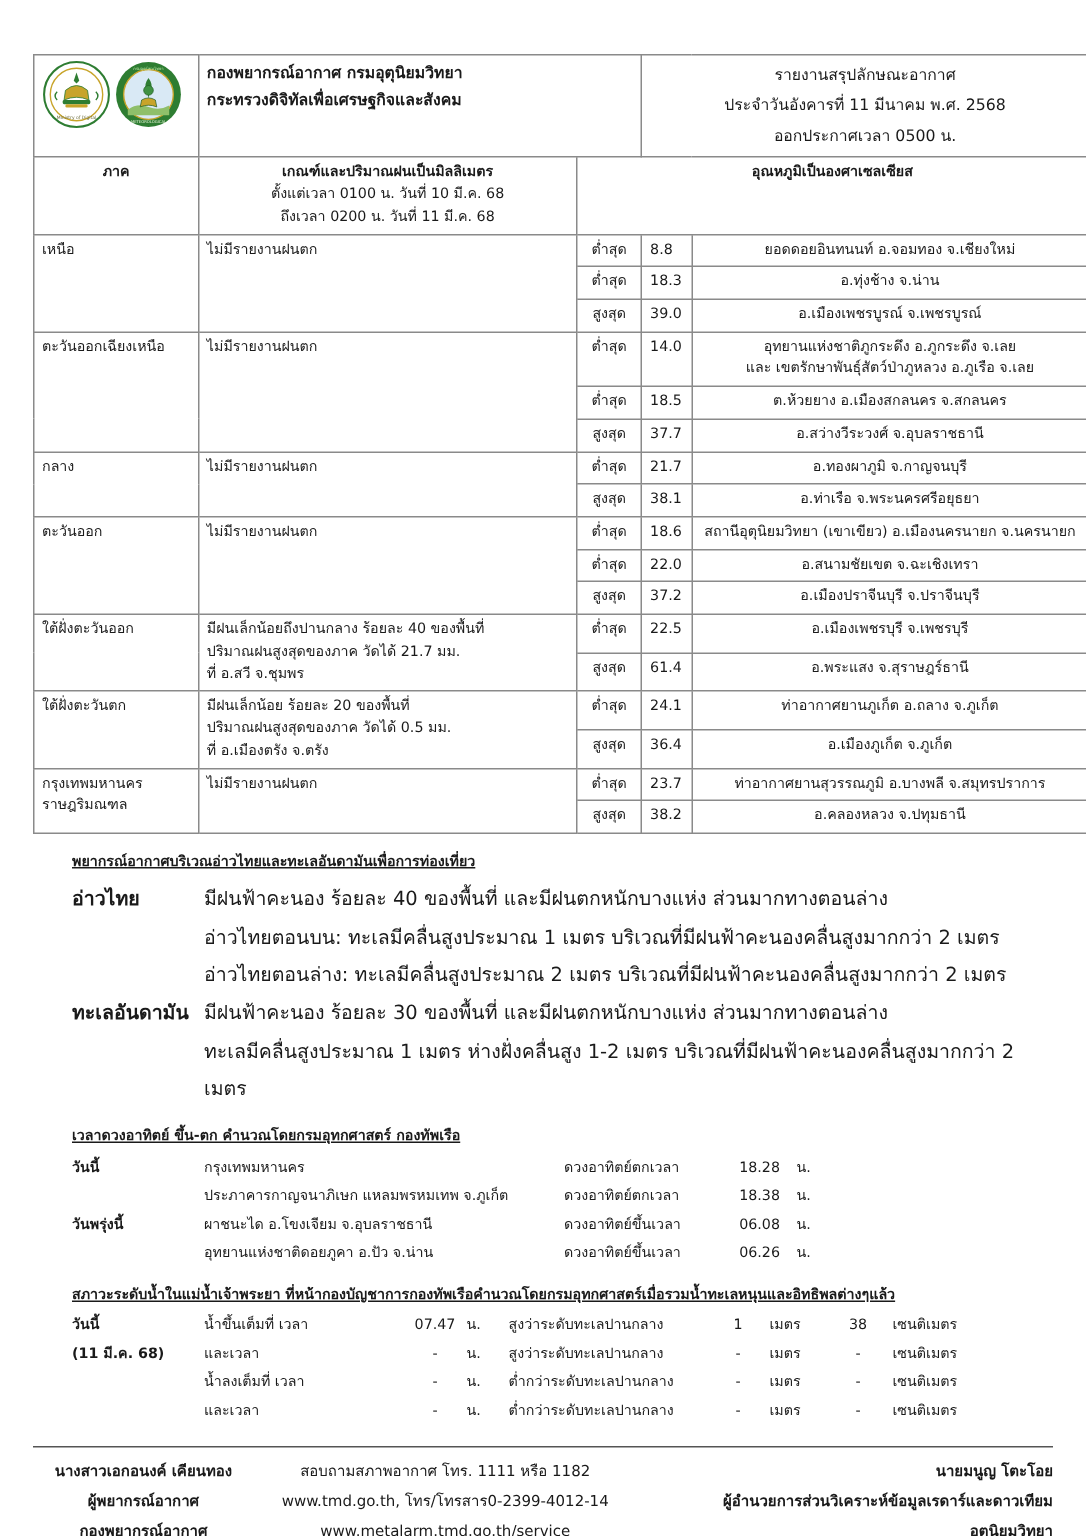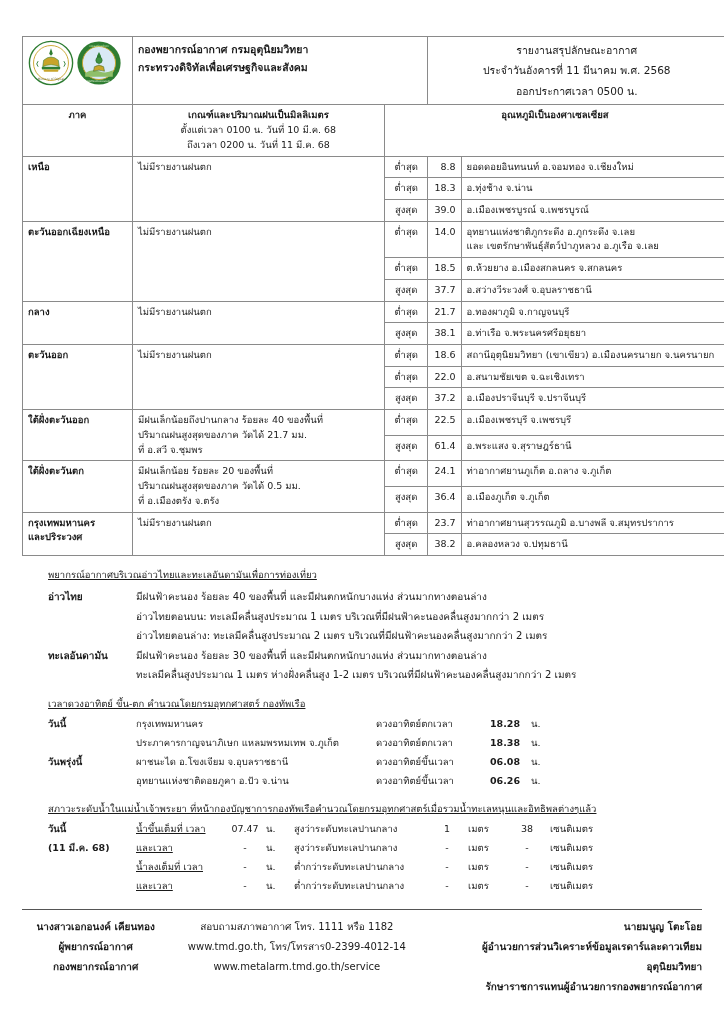--- a/index.html
+++ b/index.html
@@ -89,70 +89,70 @@
   }
   .hdr-rain .b { font-weight: bold; }
   .hdr-temp {
     text-align: center;
     vertical-align: middle;
     font-size: 10px;
     font-weight: bold;
   }
 
   td.region-name {
-    font-weight: bold;
+    font-weight: normal;
     font-size: 9.5px;
     line-height: 1.7;
     padding-top: 5px;
   }
   td.mm-label { text-align: center; white-space: nowrap; }
-  td.mm-val   { text-align: right; white-space: nowrap; }
-  td.place    { white-space: nowrap; }
+  td.mm-val   { text-align: left; white-space: nowrap; }
+  td.place    { white-space: nowrap; text-align: center; }
   td.rain-txt { line-height: 1.85; }
 
   
   .section { margin-top: 9px; }
   .sec-head {
     font-size: 9.5px;
-    font-weight: normal;
+    font-weight: bold;
     text-decoration: underline;
     margin-left: 26px;
     margin-bottom: 5px;
     line-height: 1.5;
     margin-top: 12px;
   }
   .sec-head.tight { margin-bottom: 3px; }
 
   .row {
     display: flex;
     align-items: baseline;
-    font-size: 10px;
+    font-size: 13px;
     line-height: 1.95;
   }
   .lbl {
     width: 88px;
     flex: 0 0 88px;
     margin-left: 26px;
     font-weight: bold;
   }
   .txt { flex: 1 1 auto; }
 
   
   .sun-row { display: flex; align-items: baseline; font-size: 9.5px; line-height: 2.0; }
   .sun-day  { width: 88px; flex: 0 0 88px; margin-left: 26px; font-weight: bold; }
   .sun-loc  { width: 240px; flex: 0 0 240px; }
   .sun-evt  { width: 100px; flex: 0 0 100px; }
-  .sun-time { width: 44px;  flex: 0 0 44px; text-align: right; font-weight: bold; }
+  .sun-time { width: 44px;  flex: 0 0 44px; text-align: right; }
   .sun-unit { width: 30px;  flex: 0 0 30px; padding-left: 11px; }
 
   
   .wat-row { display: flex; align-items: baseline; font-size: 9.5px; line-height: 2.0; }
   .wat-day   { width: 88px;  flex: 0 0 88px; margin-left: 26px; font-weight: bold; }
-  .wat-event { width: 88px;  flex: 0 0 88px; text-decoration: underline; }
-  .wat-time  { width: 42px;  flex: 0 0 42px; text-align: center; }
+  .wat-event { width: 88px;  flex: 0 0 88px; }
+  .wat-time  { width: 42px;  flex: 0 0 42px; text-align: center; margin-left: 45px; }
   .wat-nunit { width: 28px;  flex: 0 0 28px; }
   .wat-cmp   { width: 140px; flex: 0 0 140px; }
   .wat-m     { width: 26px;  flex: 0 0 26px; text-align: center; }
   .wat-mu    { width: 44px;  flex: 0 0 44px; padding-left: 8px; }
   .wat-cm    { width: 30px;  flex: 0 0 30px; text-align: center; }
   .wat-cmu   { width: 70px;  flex: 0 0 70px; padding-left: 8px; }
 
   
   .footer-rule {
     border-top: 1px solid #555;
@@ -337,21 +337,21 @@
       </tr>
       <tr>
         <td class="mm-label">สูงสุด</td>
         <td class="mm-val">36.4</td>
         <td class="place">อ.เมืองภูเก็ต จ.ภูเก็ต</td>
       </tr>
 
       <tr>
         <td class="region-name" rowspan="2">
           <div>กรุงเทพมหานคร</div>
-          <div>และปริระวงศ</div>
+          <div>ราษฎริมณฑล</div>
         </td>
         <td class="rain-txt" rowspan="2">ไม่มีรายงานฝนตก</td>
         <td class="mm-label">ต่ำสุด</td>
         <td class="mm-val">23.7</td>
         <td class="place">ท่าอากาศยานสุวรรณภูมิ อ.บางพลี จ.สมุทรปราการ</td>
       </tr>
       <tr>
         <td class="mm-label">สูงสุด</td>
         <td class="mm-val">38.2</td>
         <td class="place">อ.คลองหลวง จ.ปทุมธานี</td>

